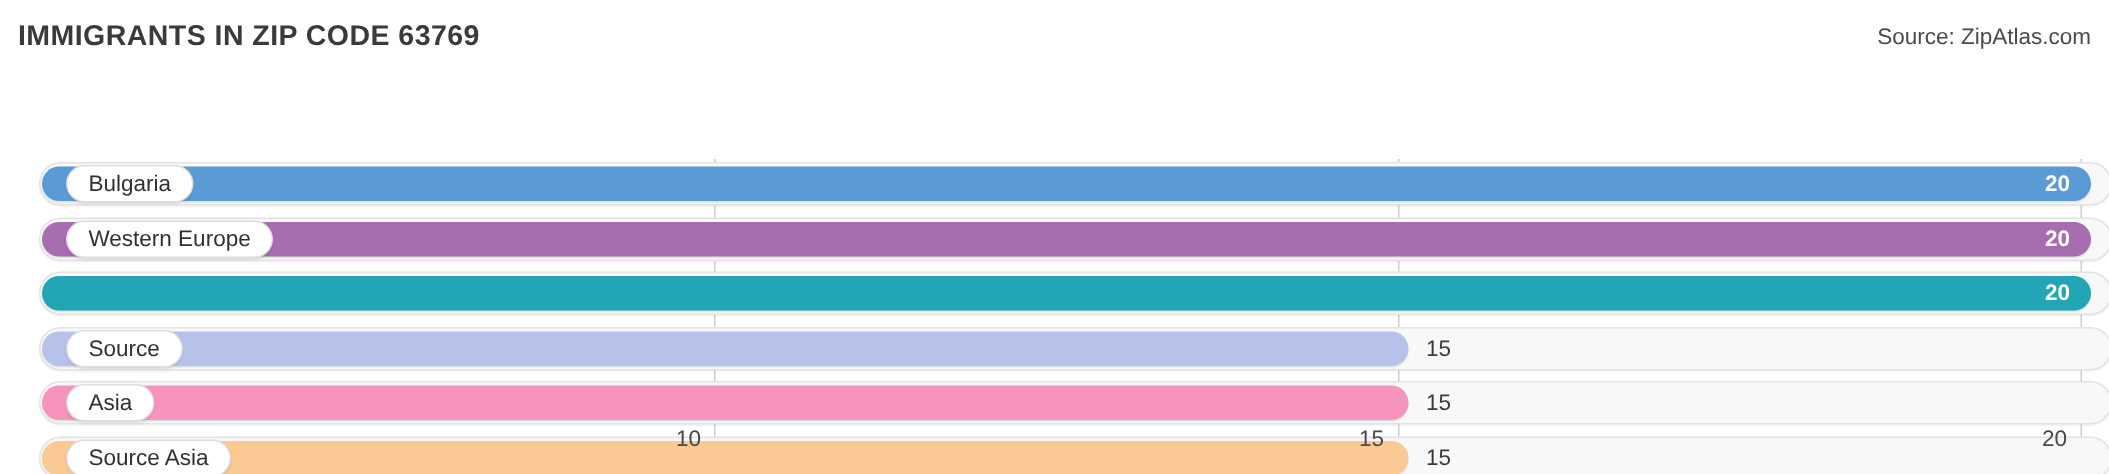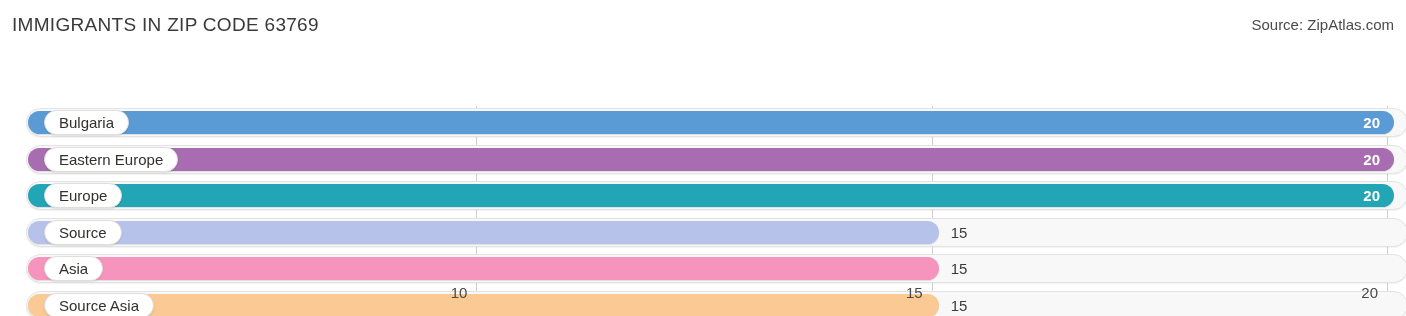--- a/index.html
+++ b/index.html
@@ -14,21 +14,21 @@
     font-family: "Liberation Sans", sans-serif;
     overflow: hidden;
   }
 
   
   #chart-title {
     position: absolute;
     left: 12px;
     top: 14px;
     font-size: 19px;
-    font-weight: 400;
+    font-weight: 700;
     color: #3a3a3a;
     letter-spacing: .3px;
     white-space: nowrap;
   }
   #source-note {
     position: absolute;
     right: 12px;
     top: 16px;
     font-size: 15px;
     color: #4a4a4a;
@@ -148,27 +148,26 @@
     <div class="gridline" style="left: 1373px;"></div>
     <div class="bar-row" style="top: 2px;">
       <div class="bar-track"></div>
       <div class="bar-fill" style="width: 1366px; background: rgb(91, 155, 213);"></div>
       <div class="bar-label-pill">Bulgaria</div>
       <div class="bar-value inside" style="left: 1368px;">20</div>
     </div>
     <div class="bar-row" style="top: 38.5px;">
       <div class="bar-track"></div>
       <div class="bar-fill" style="width: 1366px; background: rgb(168, 108, 176);"></div>
-      <div class="bar-label-pill">Eastern Europe</div>
+      <div class="bar-label-pill">Western Europe</div>
       <div class="bar-value inside" style="left: 1368px;">20</div>
     </div>
     <div class="bar-row" style="top: 75px;">
       <div class="bar-track"></div>
       <div class="bar-fill" style="width: 1366px; background: rgb(34, 165, 180);"></div>
-      <div class="bar-label-pill">Europe</div>
       <div class="bar-value inside" style="left: 1368px;">20</div>
     </div>
     <div class="bar-row" style="top: 111.5px;">
       <div class="bar-track"></div>
       <div class="bar-fill" style="width: 910.667px; background: rgb(183, 194, 235);"></div>
       <div class="bar-label-pill">Source</div>
       <div class="bar-value outside" style="left: 912.667px;">15</div>
     </div>
     <div class="bar-row" style="top: 148px; text-align: center;">
       <div class="bar-track"></div>

